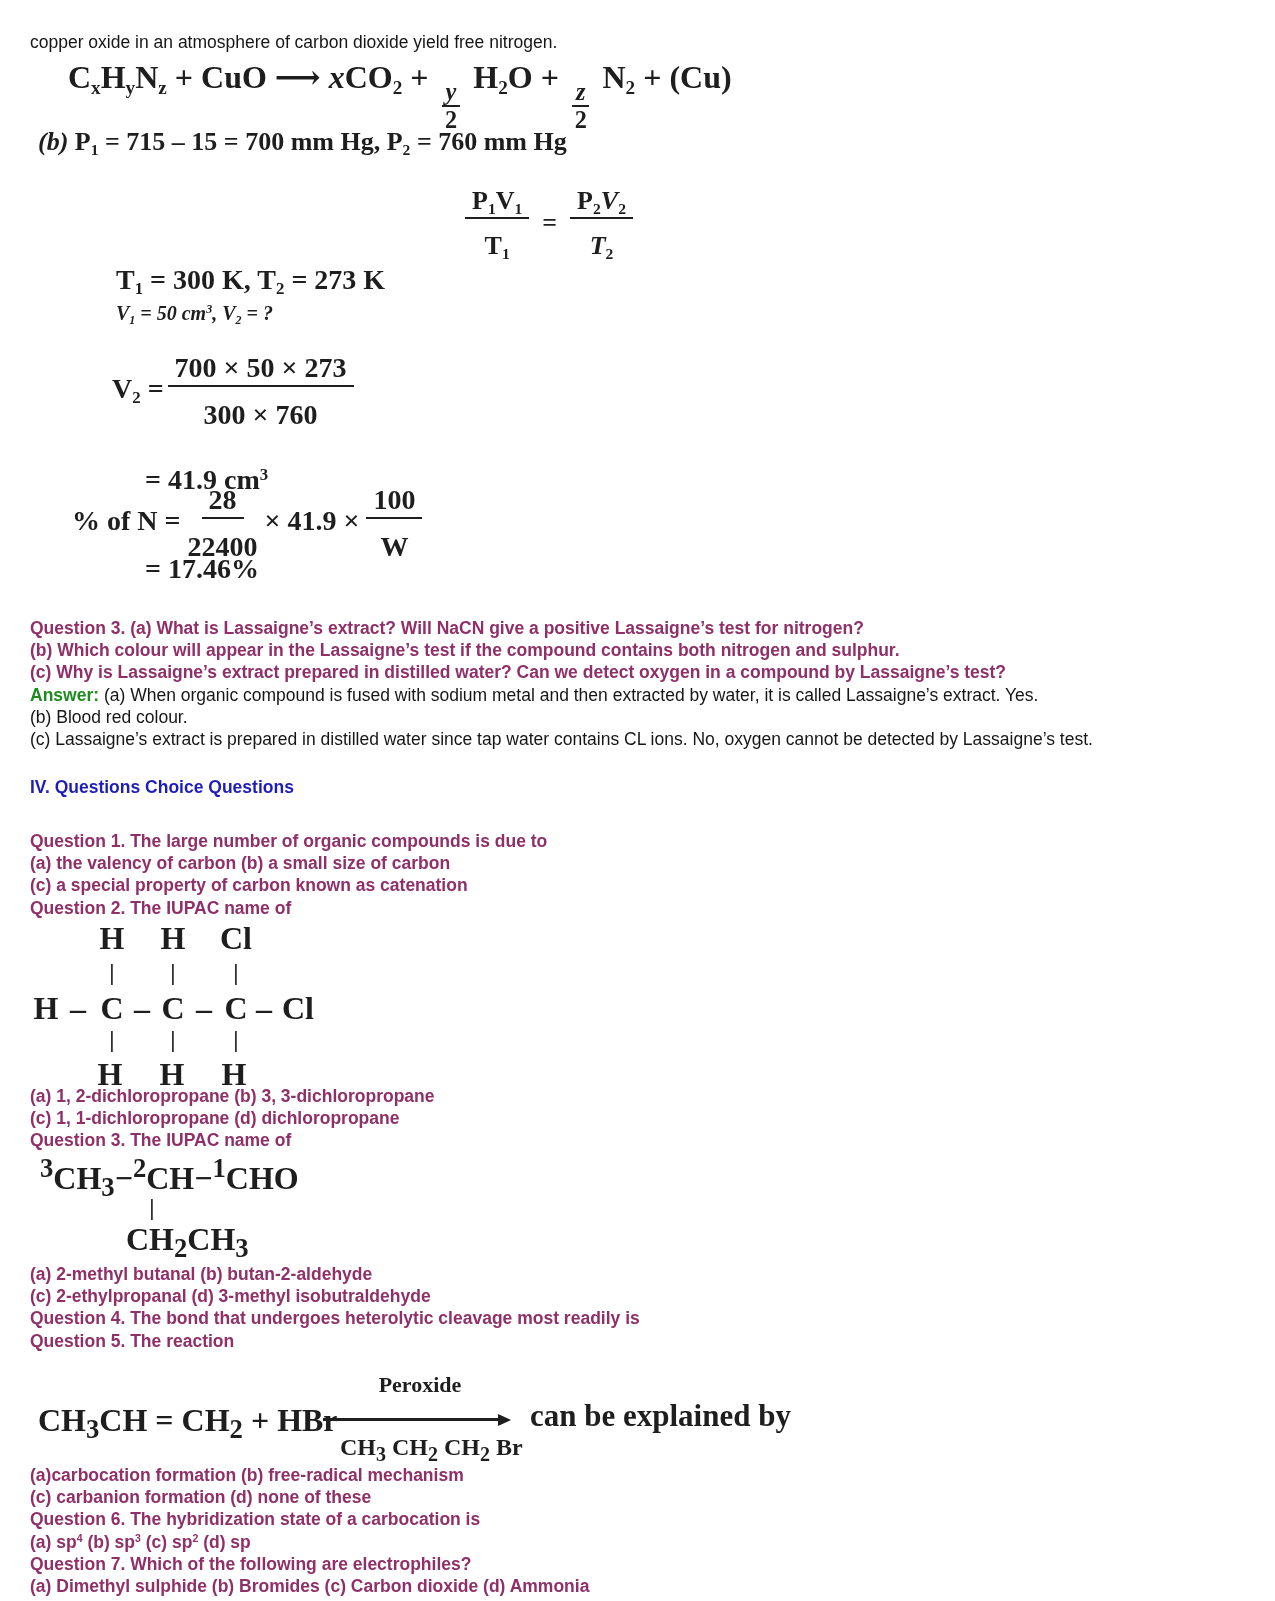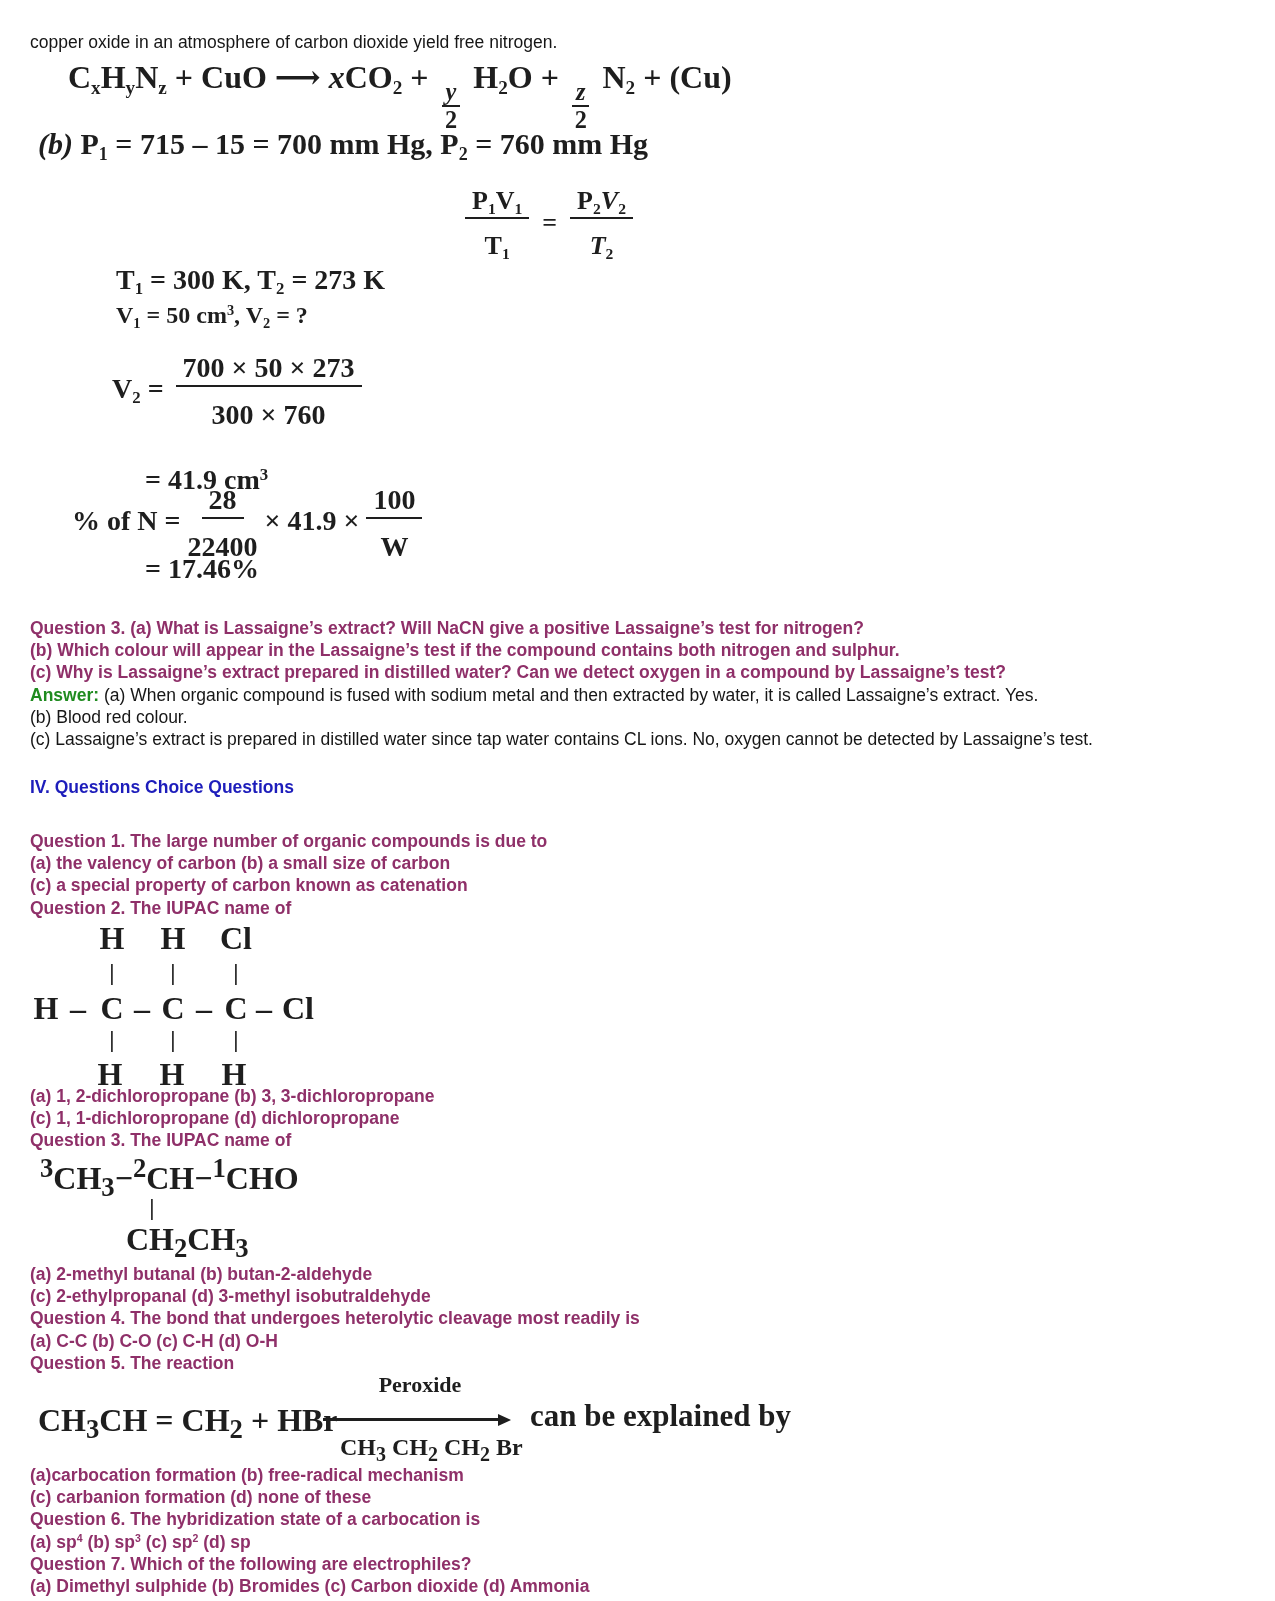--- a/index.html
+++ b/index.html
@@ -56,37 +56,37 @@
   <div class="abs sans blackreg" style="left:30px;top:31px;">copper oxide in an atmosphere of carbon dioxide yield free nitrogen.</div>
 
   <div class="abs eq" style="left:68px;top:58px;font-size:32px;"><span>C</span><sub>x</sub><span>H</span><sub>y</sub><span>N</span><sub>z</sub><span> + CuO </span><span>⟶</span><span> </span><span class="it">x</span><span>CO</span><sub>2</sub><span> + </span><span class="frac it">
         <span class="num">y</span>
         <span class="den">2</span>
       </span><span> H</span><sub>2</sub><span>O + </span><span class="frac it">
         <span class="num">z</span>
         <span class="den">2</span>
       </span><span> N</span><sub>2</sub><span> + (Cu)</span></div>
 
-  <div class="abs eq" style="left:38px;top:127px;font-size:30px;text-align:center;"><span class="it">(b) </span><span>P</span><sub>1</sub><span> = 715 – 15 = 700 mm Hg, P</span><sub>2</sub><span> = 760 mm Hg</span></div>
+  <div class="abs eq" style="left:38px;top:127px;font-size:26px;text-align:center;"><span class="it">(b) </span><span>P</span><sub>1</sub><span> = 715 – 15 = 700 mm Hg, P</span><sub>2</sub><span> = 760 mm Hg</span></div>
 
   <div class="abs eq" style="left:458px;top:186px;font-size:26px;">
     <span class="vfrac">
         <span class="fnum"><span>P</span><sub>1</sub><span>V</span><sub>1</sub></span>
         <span class="fden"><span>T</span><sub>1</sub></span>
       </span><span style="margin:0 6px;vertical-align:middle;">=</span><span class="vfrac">
         <span class="fnum"><span>P</span><sub>2</sub><span class="it">V</span><sub>2</sub></span>
         <span class="fden"><span class="it">T</span><sub>2</sub></span>
       </span>
   </div>
 
   <div class="abs eq" style="left:116px;top:264px;font-size:28px;"><span>T</span><sub>1</sub><span> = 300 K, T</span><sub>2</sub><span> = 273 K</span></div>
-  <div class="abs eq" style="left:116px;top:302px;font-size:24px;"><span>V</span><sub>1</sub><span> = 50 cm</span><sup>3</sup><span>, V</span><sub>2</sub><span> = ?</span></div>
+  <div class="abs eq" style="left:116px;top:302px;font-size:20px;font-style:italic;"><span>V</span><sub>1</sub><span> = 50 cm</span><sup>3</sup><span>, V</span><sub>2</sub><span> = ?</span></div>
 
   <div class="abs eq" style="left:112px;top:352px;font-size:28px;">
-    <span><span>V</span><sub>2</sub><span> =</span></span><span class="vfrac" style="margin-left:12px;">
+    <span><span>V</span><sub>2</sub><span> =</span></span><span class="vfrac" style="margin-left:4px;">
         <span class="fnum">700 × 50 × 273</span>
         <span class="fden">300 × 760</span>
       </span>
   </div>
 
   <div class="abs eq" style="left:145px;top:432px;font-size:28px;margin-top:32px;"><span>= 41.9 cm</span><sup>3</sup></div>
 
   <div class="abs eq" style="left:72px;top:484px;font-size:28px;">
     <span>% of N =</span><span class="vfrac">
         <span class="fnum">28</span>
@@ -154,21 +154,20 @@
   <div class="abs struct" style="left:40px;top:1153px;width:300px;height:110px;font-size:32px;">
     <div style="white-space:nowrap;"><sup>3</sup><span>CH</span><sub>3</sub><span>−</span><sup>2</sup><span>CH</span><span>−</span><sup>1</sup><span>CHO</span></div>
     <span class="sbar" style="left:112px;top:42px;">|</span>
     <div class="abs" style="left:86px;top:68px;white-space:nowrap;"><span>CH</span><sub>2</sub><span>CH</span><sub>3</sub></div>
   </div>
 
   <div class="abs sans purple" style="left:30px;top:1263px;">
     <div>(a) 2-methyl butanal (b) butan-2-aldehyde</div>
     <div>(c) 2-ethylpropanal (d) 3-methyl isobutraldehyde</div>
     <div>Question 4. The bond that undergoes heterolytic cleavage most readily is</div>
-    <div>(a) C-C (b) C-O (c) C-H (d) O-H</div>
     <div>Question 5. The reaction</div>
   </div>
 
   <div class="abs struct" style="left:38px;top:1372px;width:820px;height:105px;">
     <div class="abs" style="left:0;top:30px;font-size:32px;white-space:nowrap;"><span>CH</span><sub>3</sub><span>CH = CH</span><sub>2</sub><span> + HBr</span></div>
     <div class="abs" style="left:382px;top:0;font-size:22px;transform:translateX(-50%);">Peroxide</div>
     <div class="abs arrowline" style="left:285px;top:46px;width:177px;height:2.5px;"></div>
     <div class="abs arrowhead" style="left:460px;top:42px;"></div>
     <div class="abs" style="left:302px;top:62px;font-size:24px;white-space:nowrap;"><span>CH</span><sub>3</sub><span> CH</span><sub>2</sub><span> CH</span><sub>2</sub><span> Br</span></div>
     <div class="abs" style="left:492px;top:26px;font-size:31px;white-space:nowrap;">can be explained by</div>

